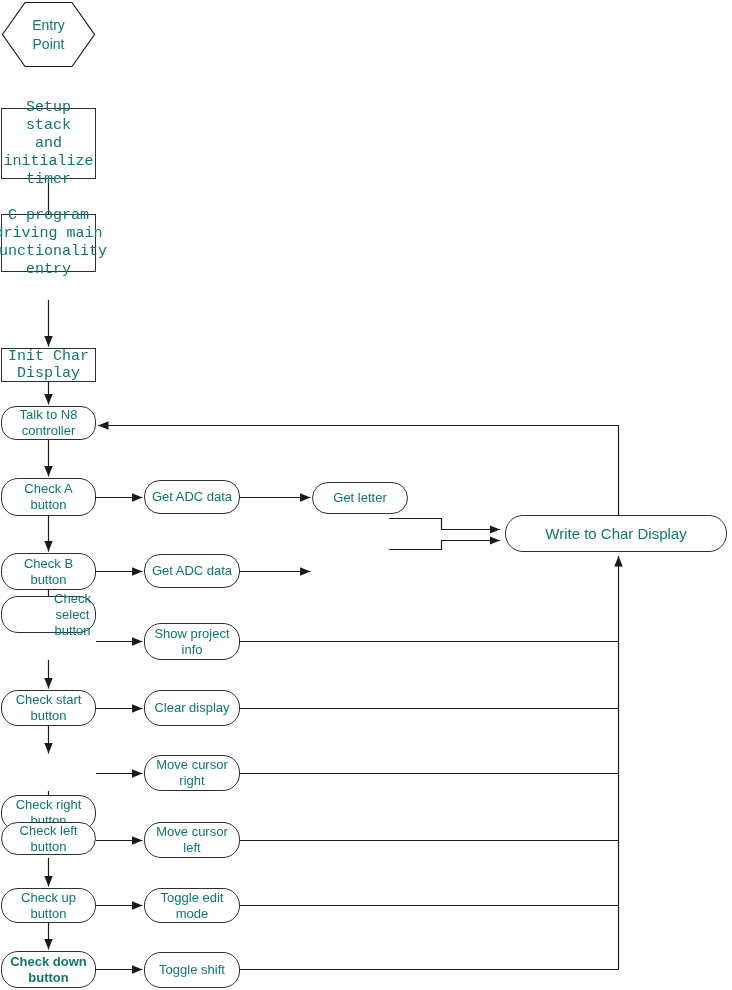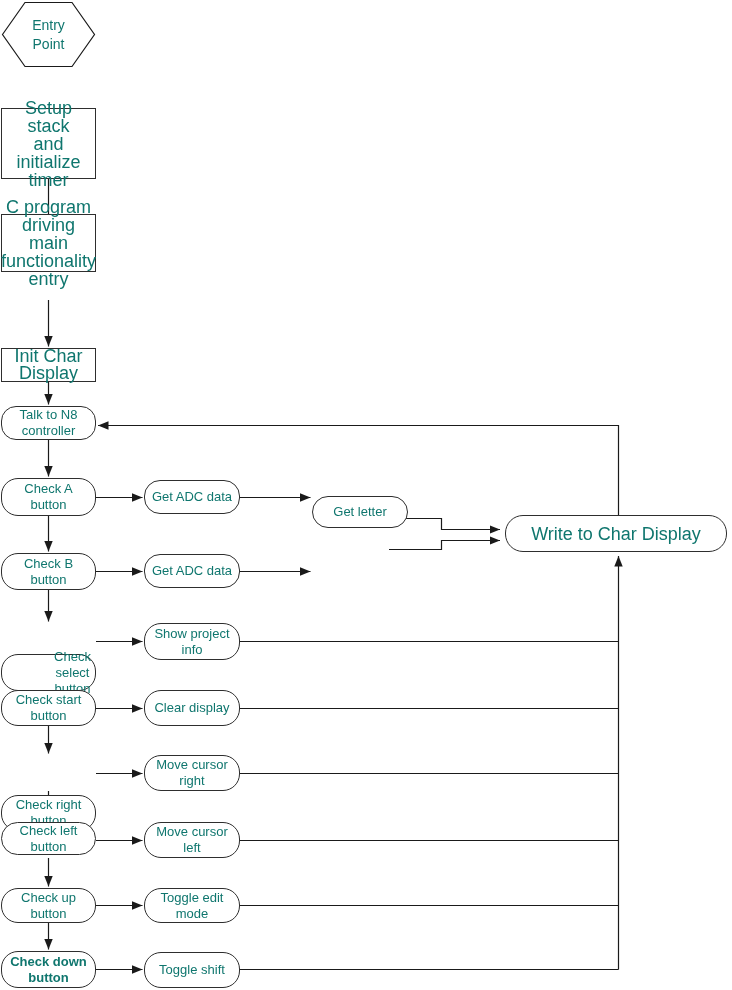--- a/index.html
+++ b/index.html
@@ -29,46 +29,46 @@
     border: 1px solid #2e2e2e;
     font-size: 13px;
     line-height: 16px;
   }
   .hex {
     border: none;
     background: transparent;
     font-size: 14px;
     line-height: 19px;
   }
-  .toprect { font-size: 18px; line-height: 18px; }
+  .toprect { font-size: 15px; line-height: 18px; font-family: Liberation Mono, monospace; }
   .init-lh { line-height: 17px; }
-  .write-node { font-size: 18px; }
+  .write-node { font-size: 15px; }
 
   .p-entry      { left: 2px;   top: 2px;   width: 93px;  height: 65px; }
   .p-setup      { left: 1px;   top: 108px; width: 95px;  height: 71px; }
   .p-cprog      { left: 1px;   top: 214px; width: 95px;  height: 58px; }
   .p-init       { left: 1px;   top: 348px; width: 95px;  height: 34px; }
   .p-talk       { left: 1px;   top: 406px; width: 95px;  height: 34px; border-radius: 15px; }
   .p-checka     { left: 1px;   top: 478px; width: 95px;  height: 38px; border-radius: 17px; }
   .p-checkb     { left: 1px;   top: 553px; width: 95px;  height: 37px; border-radius: 17px; }
-  .p-checksel   { left: 1px;   top: 654px; width: 95px;  height: 37px; border-radius: 17px; padding-left: 48px; }
+  .p-checksel   { left: 1px;   top: 596px; width: 95px;  height: 37px; border-radius: 17px; padding-left: 48px; }
   .p-checkstart { left: 1px;   top: 690px; width: 95px;  height: 36px; border-radius: 17px; }
   .p-checkright { left: 1px;   top: 755px; width: 95px;  height: 36px; border-radius: 17px; margin-top: 40px; }
   .p-checkleft  { left: 1px;   top: 822px; width: 95px;  height: 33px; border-radius: 17px; }
   .p-checkup    { left: 1px;   top: 888px; width: 95px;  height: 35px; border-radius: 17px; }
   .p-checkdown  { left: 1px;   top: 951px; width: 95px;  height: 37px; border-radius: 17px; font-weight: bold; }
   .p-adca       { left: 144px; top: 480px; width: 96px;  height: 34px; border-radius: 16px; }
   .p-adcb       { left: 144px; top: 554px; width: 96px;  height: 34px; border-radius: 16px; }
   .p-showproj   { left: 144px; top: 623px; width: 96px;  height: 37px; border-radius: 17px; }
   .p-clear      { left: 144px; top: 690px; width: 96px;  height: 36px; border-radius: 17px; }
   .p-mcr        { left: 144px; top: 755px; width: 96px;  height: 36px; border-radius: 17px; }
   .p-mcl        { left: 144px; top: 822px; width: 96px;  height: 36px; border-radius: 17px; }
   .p-tedit      { left: 144px; top: 888px; width: 96px;  height: 35px; border-radius: 17px; }
   .p-tshift     { left: 144px; top: 952px; width: 96px;  height: 36px; border-radius: 17px; }
-  .p-getletter  { left: 312px; top: 482px; width: 96px;  height: 32px; border-radius: 16px; margin-top: 14px; }
+  .p-getletter  { left: 312px; top: 482px; width: 96px;  height: 32px; border-radius: 16px; }
   .p-getnumber  { left: 312px; top: 554px; width: 96px;  height: 34px; border-radius: 16px; }
   .p-write      { left: 505px; top: 515px; width: 222px; height: 37px; border-radius: 18px; }
 </style>
 </head>
 <body>
 
 <div class="canvas">
 
   <svg class="connectors" width="732" height="990" viewBox="0 0 732 990" xmlns="http://www.w3.org/2000/svg">
     <defs>

